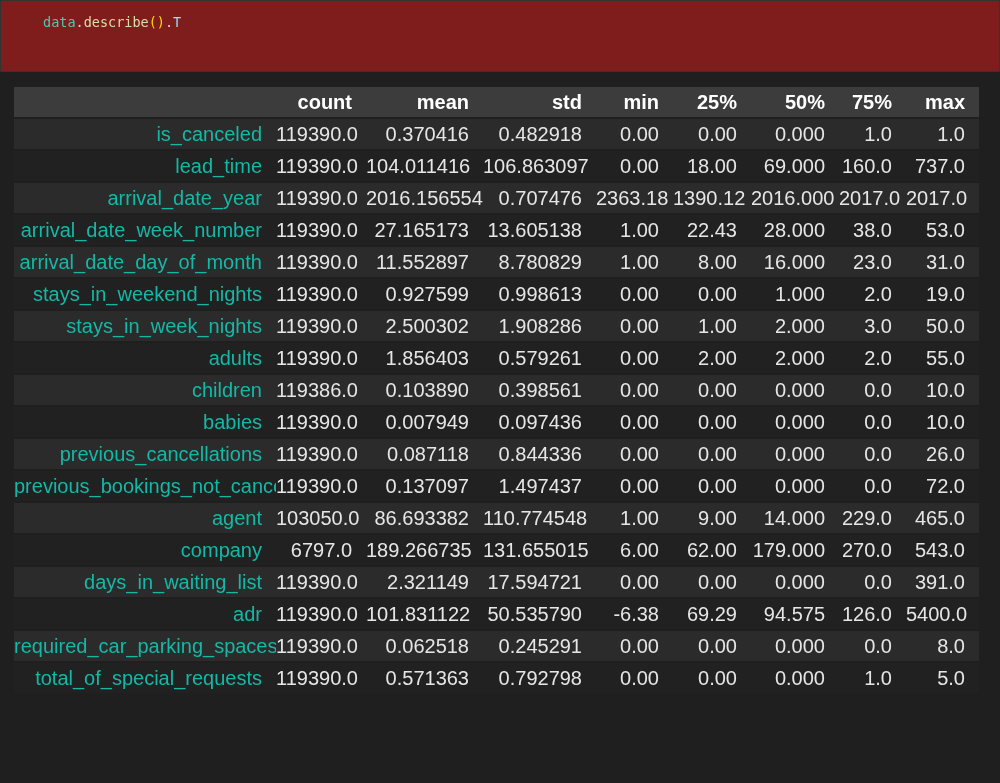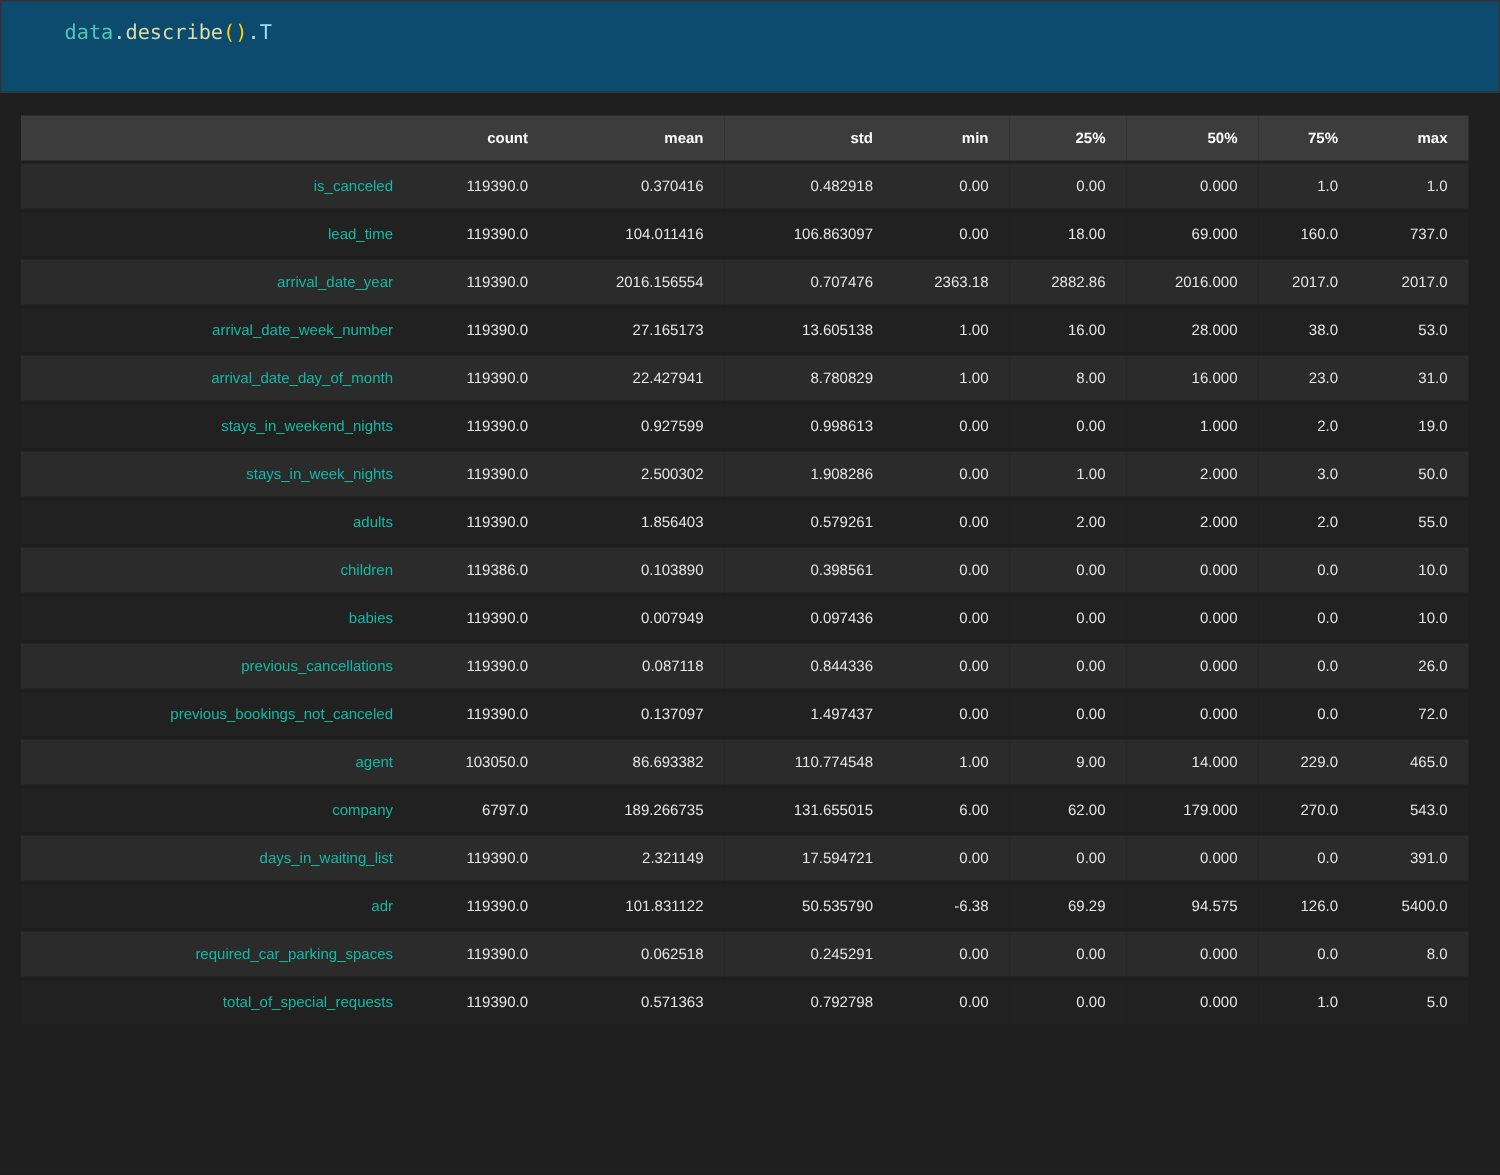--- a/index.html
+++ b/index.html
@@ -8,41 +8,41 @@
     width: 1000px;
     height: 783px;
     background: #1f1f1f;
     font-family: "Liberation Sans", sans-serif;
     overflow: hidden;
   }
 
   
   .code-cell {
     width: 1000px;
-    height: 62px;
-    background: #0c4a6e;
+    height: 72px;
+    background: #7f1d1d;
     border: 1px solid #333333;
     padding: 12px 0 0 42px;
   }
   .code-line {
     font-family: "DejaVu Sans Mono", monospace;
     font-size: 13.5px;
     line-height: 19px;
     color: #d4d4d4;
     white-space: pre;
   }
 
   
   .output-area { padding: 13px 0 0 14px; }
   table.describe {
     border-collapse: separate;
     border-spacing: 0 2px;
     table-layout: fixed;
     width: 965px;
-    font-size: 10px;
+    font-size: 20px;
     color: #e6e6e6;
   }
   table.describe th,
   table.describe td {
     text-align: right;
     padding: 0 14px 0 0;
     height: 30px;
     overflow: hidden;
     white-space: nowrap;
     vertical-align: middle;
@@ -114,40 +114,40 @@
           <td>69.000</td>
           <td>160.0</td>
           <td>737.0</td>
         </tr>
         <tr>
           <th>arrival_date_year</th>
           <td>119390.0</td>
           <td>2016.156554</td>
           <td>0.707476</td>
           <td>2363.18</td>
-          <td>2882.86</td>
+          <td>1390.12</td>
           <td>2016.000</td>
           <td>2017.0</td>
           <td>2017.0</td>
         </tr>
         <tr>
           <th>arrival_date_week_number</th>
           <td>119390.0</td>
           <td>27.165173</td>
           <td>13.605138</td>
           <td>1.00</td>
-          <td>16.00</td>
+          <td>22.43</td>
           <td>28.000</td>
           <td>38.0</td>
           <td>53.0</td>
         </tr>
         <tr>
           <th>arrival_date_day_of_month</th>
           <td>119390.0</td>
-          <td>22.427941</td>
+          <td>11.552897</td>
           <td>8.780829</td>
           <td>1.00</td>
           <td>8.00</td>
           <td>16.000</td>
           <td>23.0</td>
           <td>31.0</td>
         </tr>
         <tr>
           <th>stays_in_weekend_nights</th>
           <td>119390.0</td>

